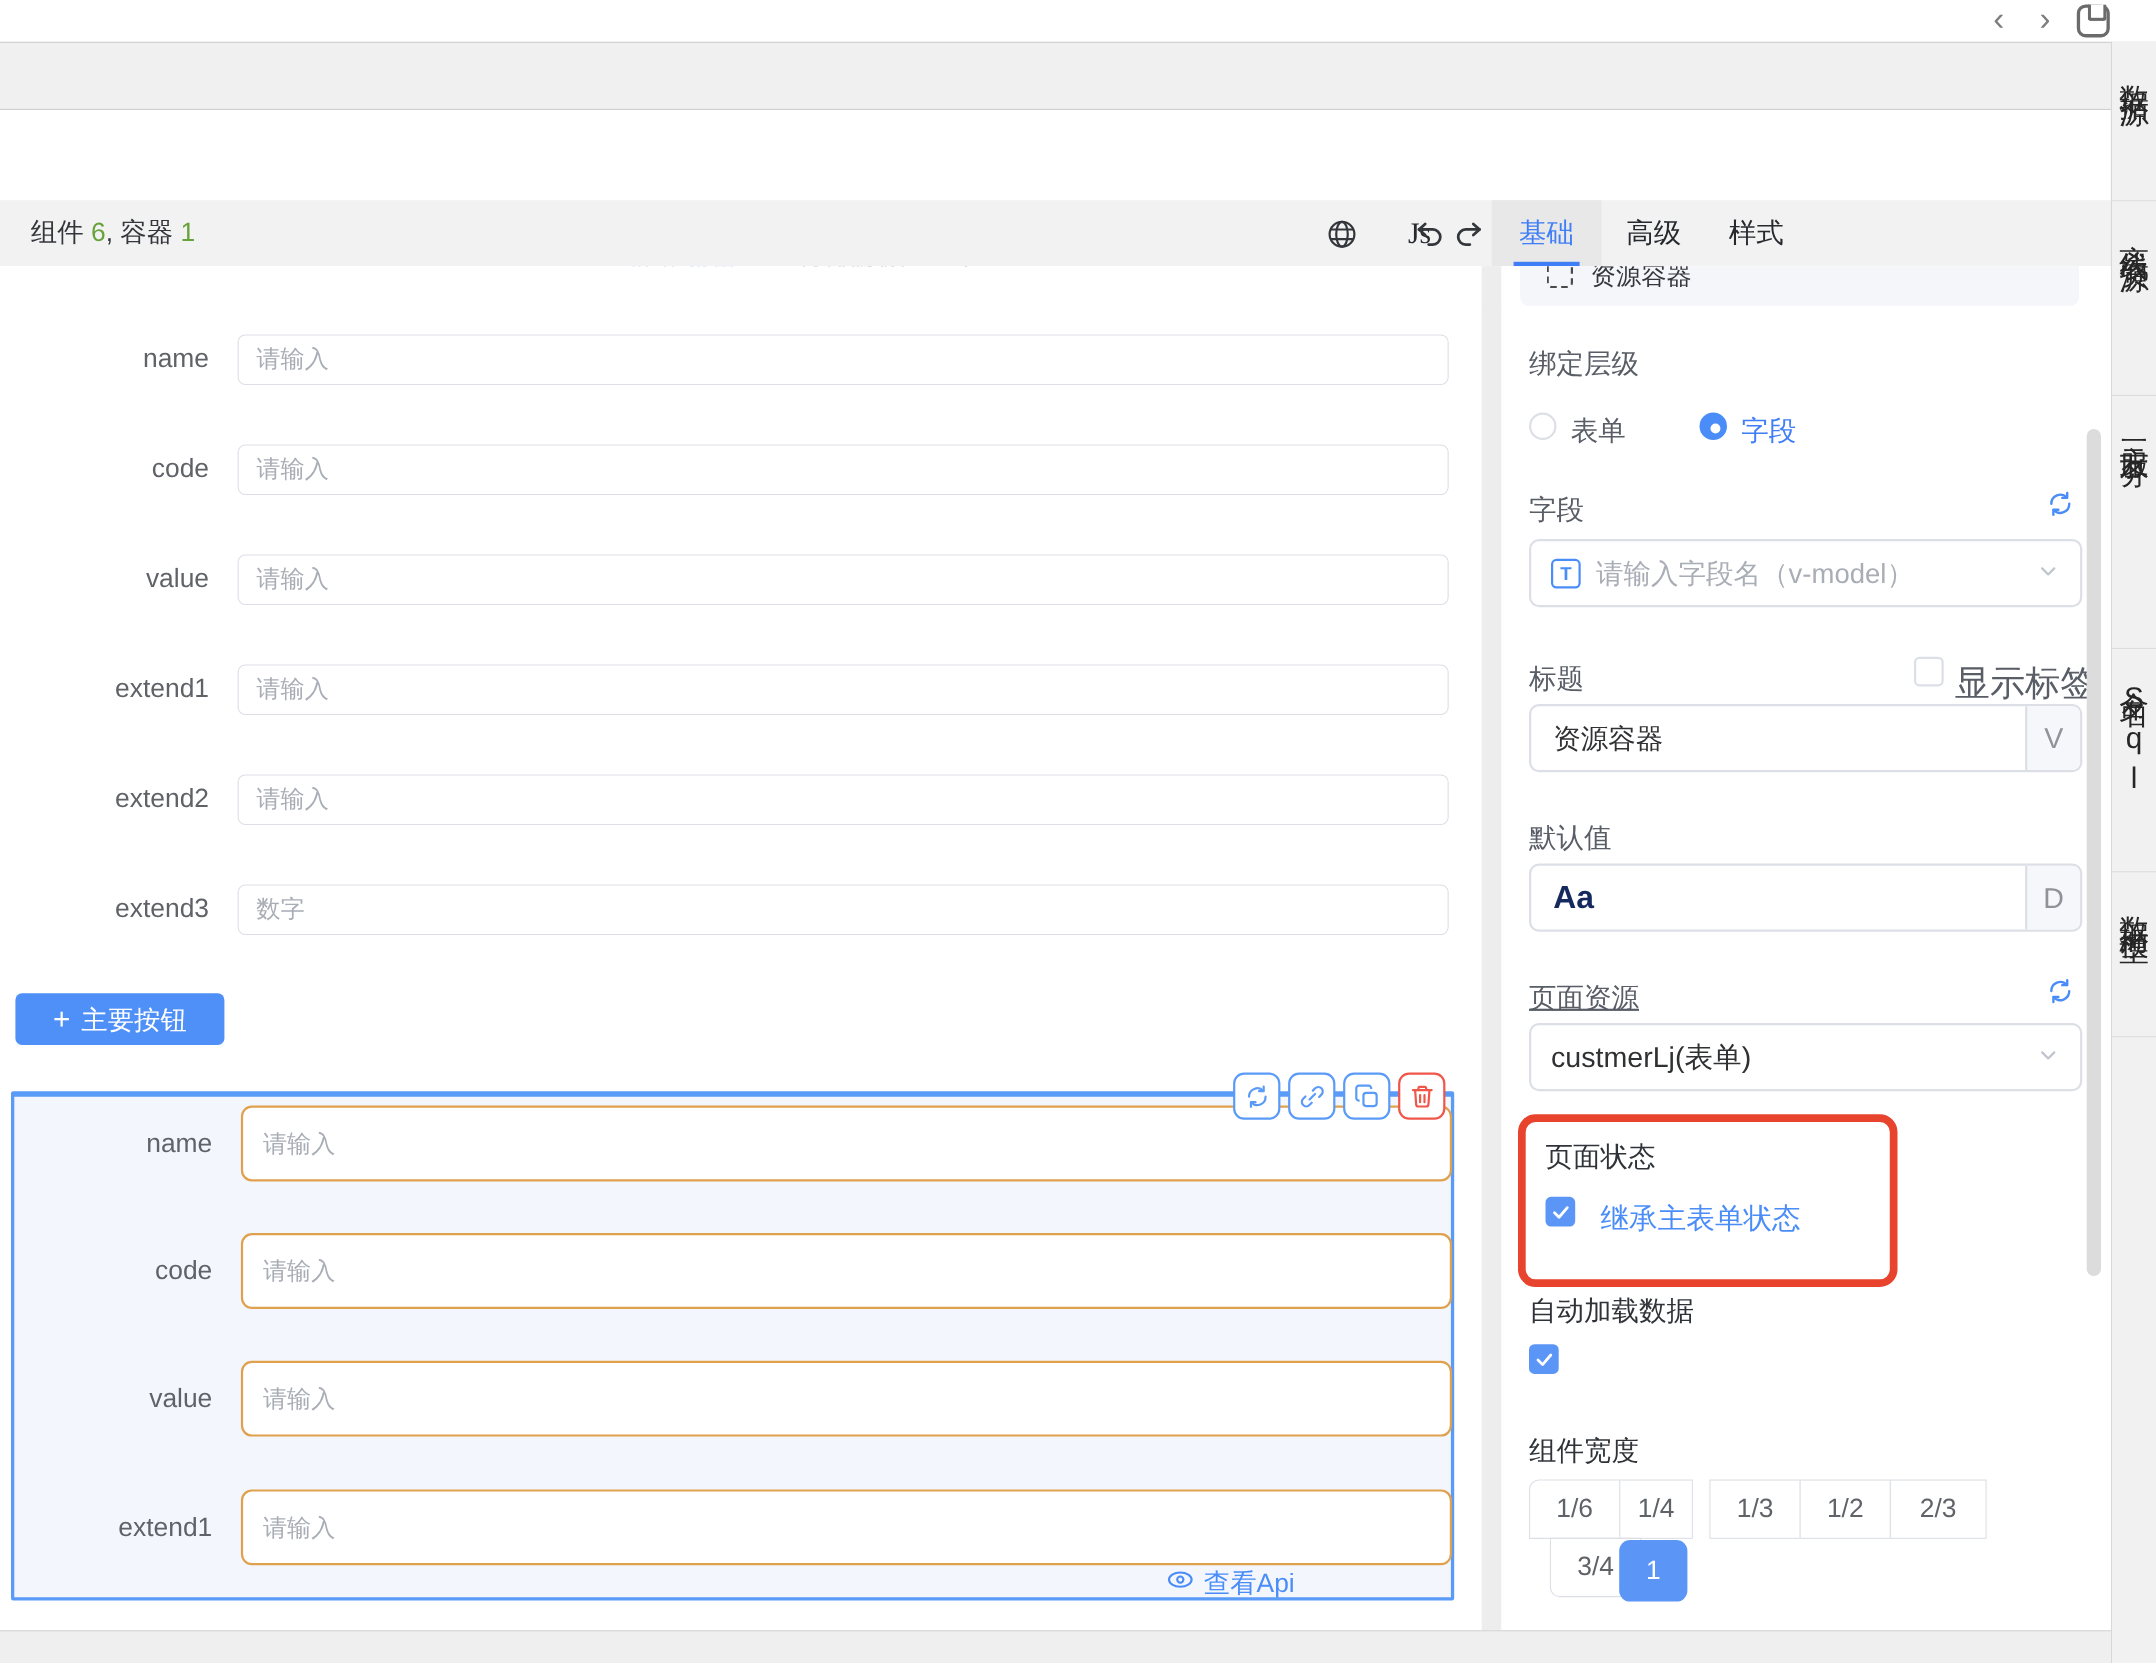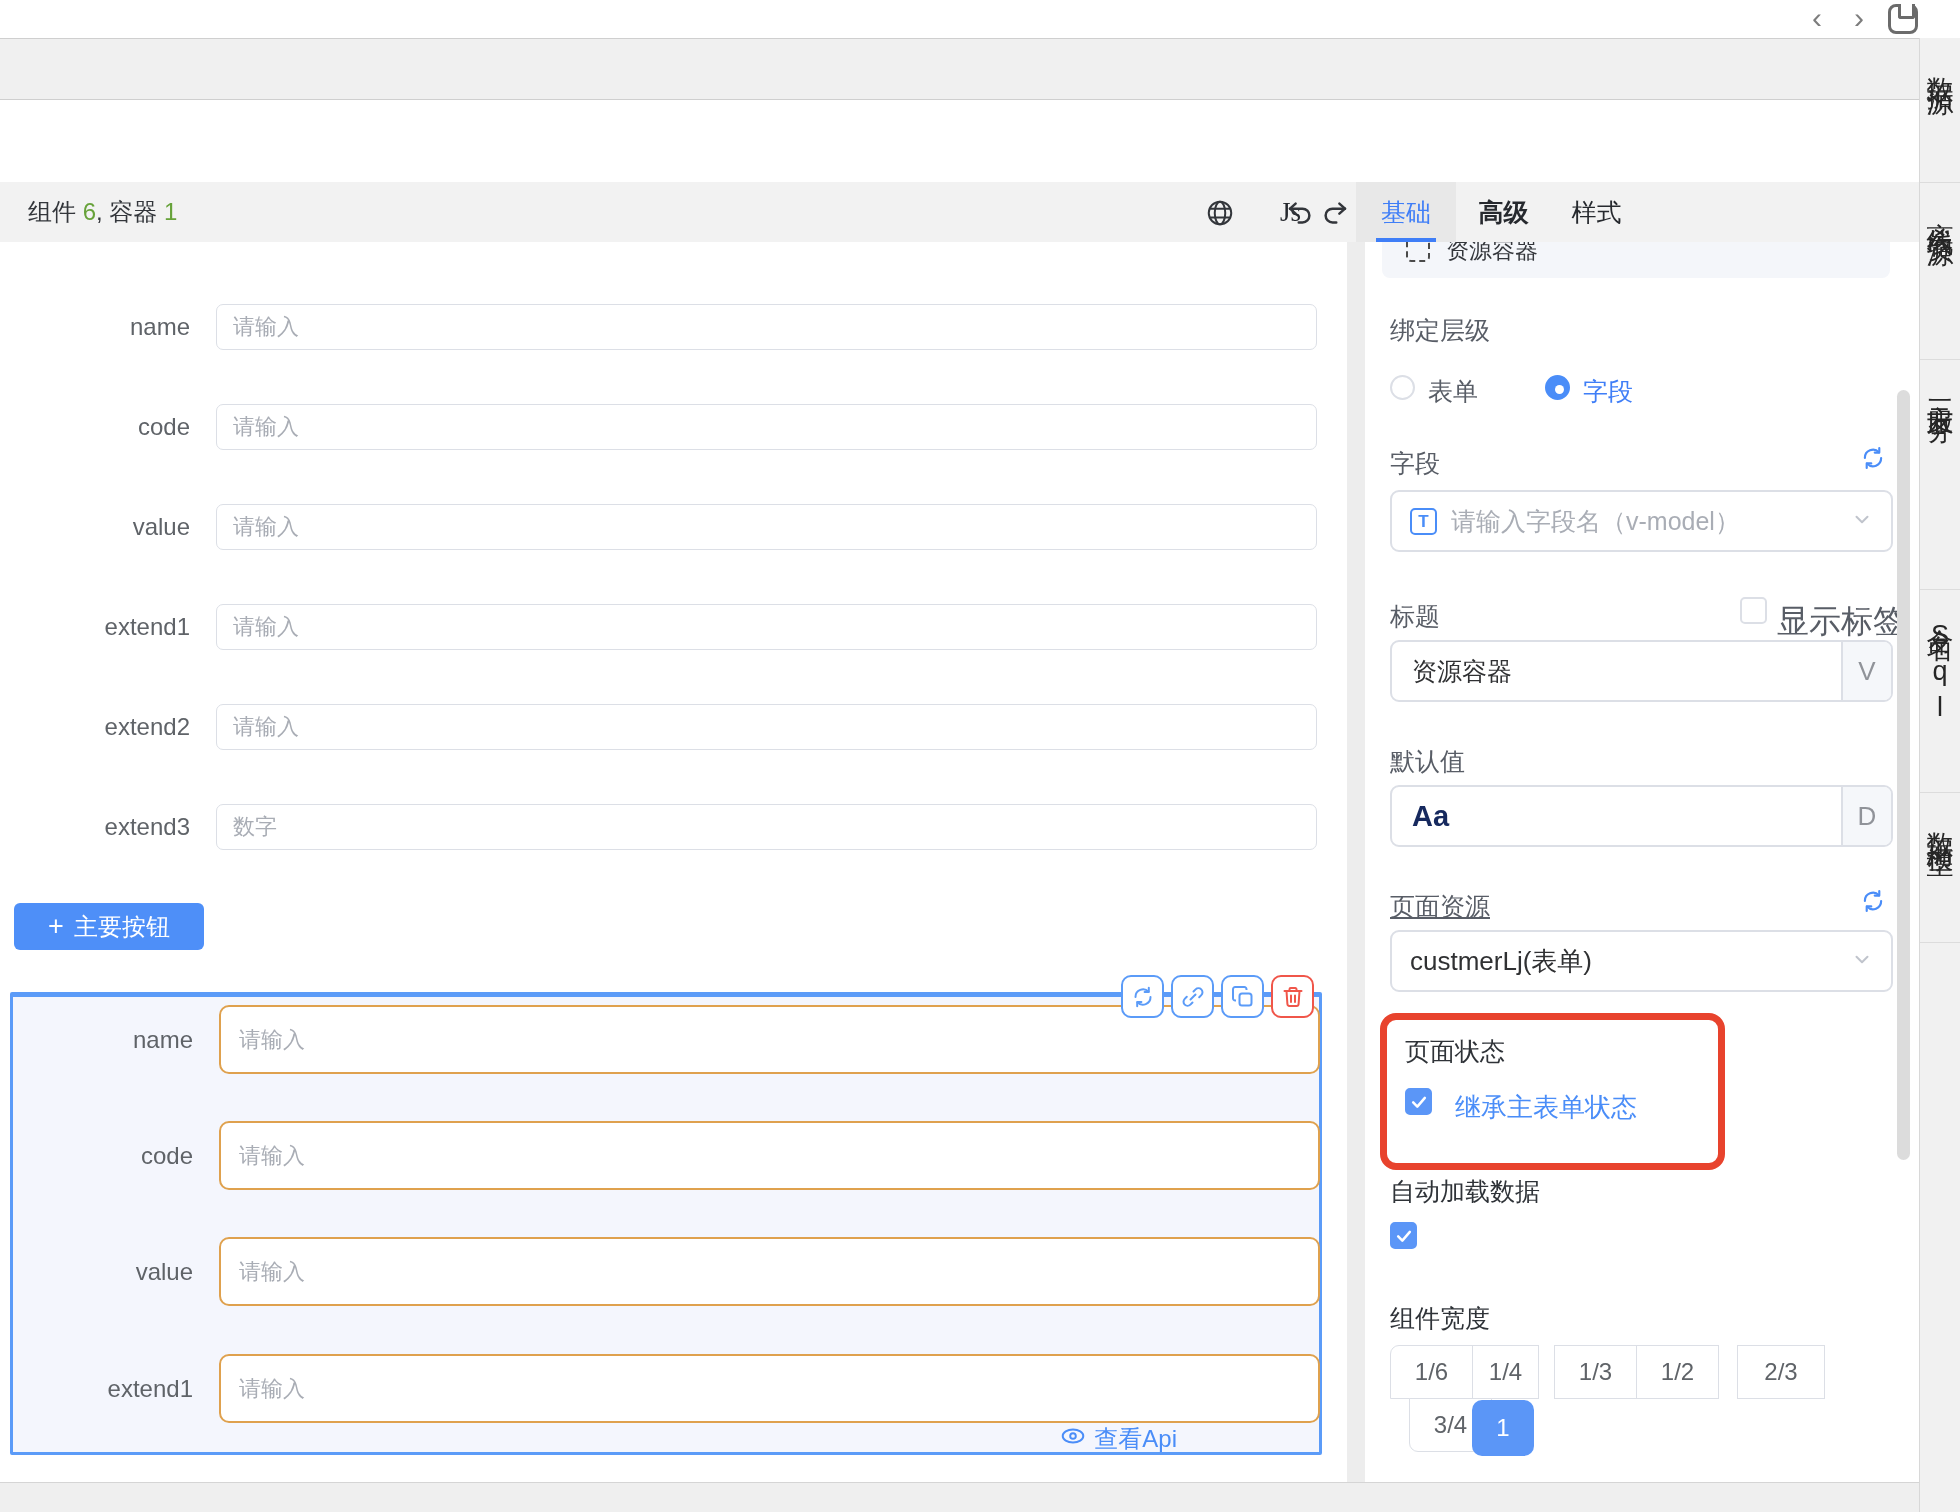--- a/index.html
+++ b/index.html
@@ -205,21 +205,21 @@
           <path d="M20 8.5H10a5.5 5.5 0 0 0 0 11h3"></path>
         </svg>
     </div>
   </div>
 
   <div class="abs panel-tabbar">
     <div class="abs ptab active-cell">
       <span>基础</span>
       <div class="abs ptab-underline"></div>
     </div>
-    <div class="abs ptab" style="left:1473px;left:117px;width:61px;font-weight:bold;">高级</div>
+    <div class="abs ptab" style="left:1473px;left:117px;width:61px;">高级</div>
     <div class="abs ptab" style="left:210px;width:61px;">样式</div>
   </div>
 
   <div class="abs vsidebar">
     <div class="abs vitem" style="top:0;height:145px;">
         <span>数据源</span>
       </div>
     <div class="abs vitem" style="top:145px;height:177px;">
         <span>离线资源</span>
       </div>
@@ -406,21 +406,21 @@
       <svg width="20" height="20" viewBox="0 0 24 24" fill="none" stroke="#fff" stroke-width="3" stroke-linecap="round" stroke-linejoin="round">
           <polyline points="5 12.5 10 17.5 19 7"></polyline>
         </svg>
     </div>
 
     <div class="abs plabel dark" style="left:25px;top:1060px;">组件宽度</div>
     <div class="abs wcell first-tl" style="left:25px;top:1103px;width:83px;">1/6</div>
     <div class="abs wcell" style="left:107px;top:1103px;width:67px;">1/4</div>
     <div class="abs wcell" style="left:189px;top:1103px;width:83px;">1/3</div>
     <div class="abs wcell" style="left:271px;top:1103px;width:83px;">1/2</div>
-    <div class="abs wcell" style="left:372px;top:1103px;width:88px;">2/3</div>
+    <div class="abs wcell" style="left:353px;top:1103px;width:88px;">2/3</div>
     <div class="abs wcell first-bl" style="left:25px;top:1156px;width:83px;">3/4</div>
     <div class="abs wcell sel" style="left:107px;top:1158px;width:62px;height:56px;">1</div>
 
     <div class="abs pscroll"></div>
   </div>
 
   <div class="abs footer"></div>
 
 </div>
 

